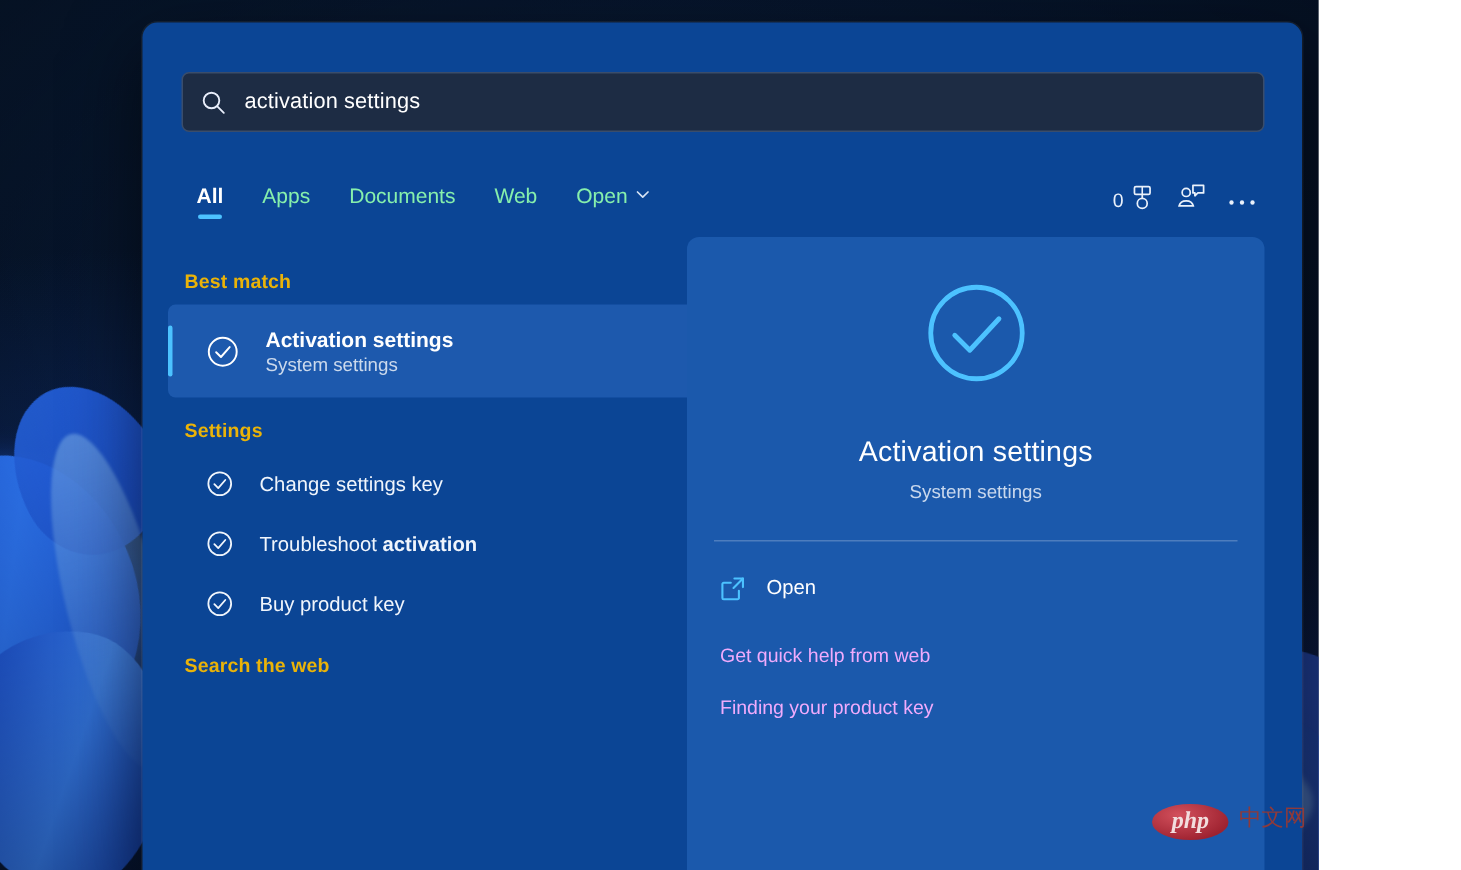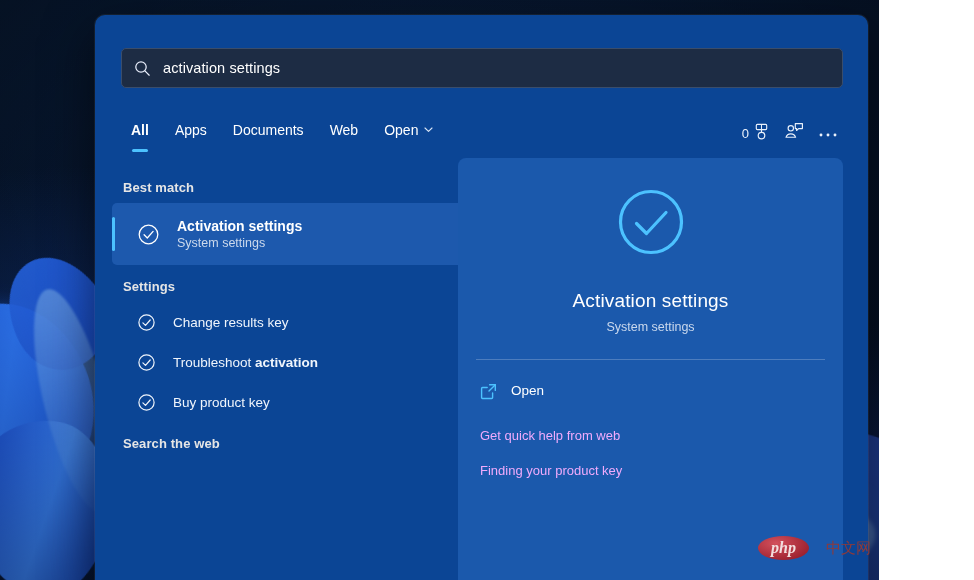--- a/index.html
+++ b/index.html
@@ -127,26 +127,27 @@
     padding: 0;
   }
   .searchbox input::placeholder { color: #9fb0c8; }
 
   
   .tabrow {
     position: absolute;
     left: 23px; top: 97px;
     width: 727px; height: 42px;
     display: flex;
+    align-items: center;
   }
   .tab {
     position: relative;
     padding: 4px 13px 10px 13px;
     font-size: 14px;
-    color: #ffffff;
+    color: #86efac;
     cursor: pointer;
     user-select: none;
     display: flex;
     align-items: center;
     gap: 5px;
   }
   .tab.active { color: #ffffff; font-weight: bold; }
   .tab.active::after {
     content: "";
     position: absolute;
@@ -172,21 +173,21 @@
   .results {
     position: absolute;
     left: 0; top: 148px;
     width: 455px;
     height: 417px;
     padding: 0 0 0 0;
   }
   .section-head {
     font-size: 13px;
     font-weight: bold;
-    color: #e5e5e5;
+    color: #eab308;
     padding: 14px 0 8px 28px;
     letter-spacing: 0.1px;
   }
   #best-match-head { padding-top: 17px; }
 
   .best-row {
     position: relative;
     margin: 0 16px 0 17px;
     height: 62px;
     background: #1d59ad;
@@ -272,22 +273,21 @@
     cursor: pointer;
   }
   #pv-link-2 { margin-top: 4px; }
   #pv-link-1 { margin-top: 11px; }
 
   
   #watermark {
     position: absolute;
     right: 8px; bottom: 20px;
     display: flex;
-    align-items: center;
-    gap: 17px;
+    gap: 7px;
     pointer-events: none;
   }
   #watermark .blob {
     display: inline-block;
     padding: 3px 13px;
     border-radius: 50%;
     background: radial-gradient(ellipse at 35% 30%, #d2505c 0%, #9e2230 75%);
     color: #f2dede;
     font-style: italic;
     font-weight: bold;
@@ -403,21 +403,21 @@
 
       <div class="section-head">Settings</div>
 
       <div class="list-row">
         <span class="ic">
           <svg width="19" height="19" viewBox="0 0 19 19" fill="none">
             <circle cx="9.5" cy="9.5" r="7.6" stroke="#f0f5fc" stroke-width="1.2"></circle>
             <path d="M5.9 9.8 L8.5 12.4 L13.2 7" stroke="#f0f5fc" stroke-width="1.2" fill="none" stroke-linecap="round" stroke-linejoin="round"></path>
           </svg>
         </span>
-        <span class="label">Change results key</span>
+        <span class="label">Change settings key</span>
         <span class="arrow">
           <svg width="12" height="14" viewBox="0 0 12 14" fill="none">
             <path d="M3.6 2.4 L8.2 7 L3.6 11.6" stroke="#dbe6f5" stroke-width="1.35" fill="none" stroke-linecap="round" stroke-linejoin="round"></path>
           </svg>
         </span>
       </div>
 
       <div class="list-row">
         <span class="ic">
           <svg width="19" height="19" viewBox="0 0 19 19" fill="none">

